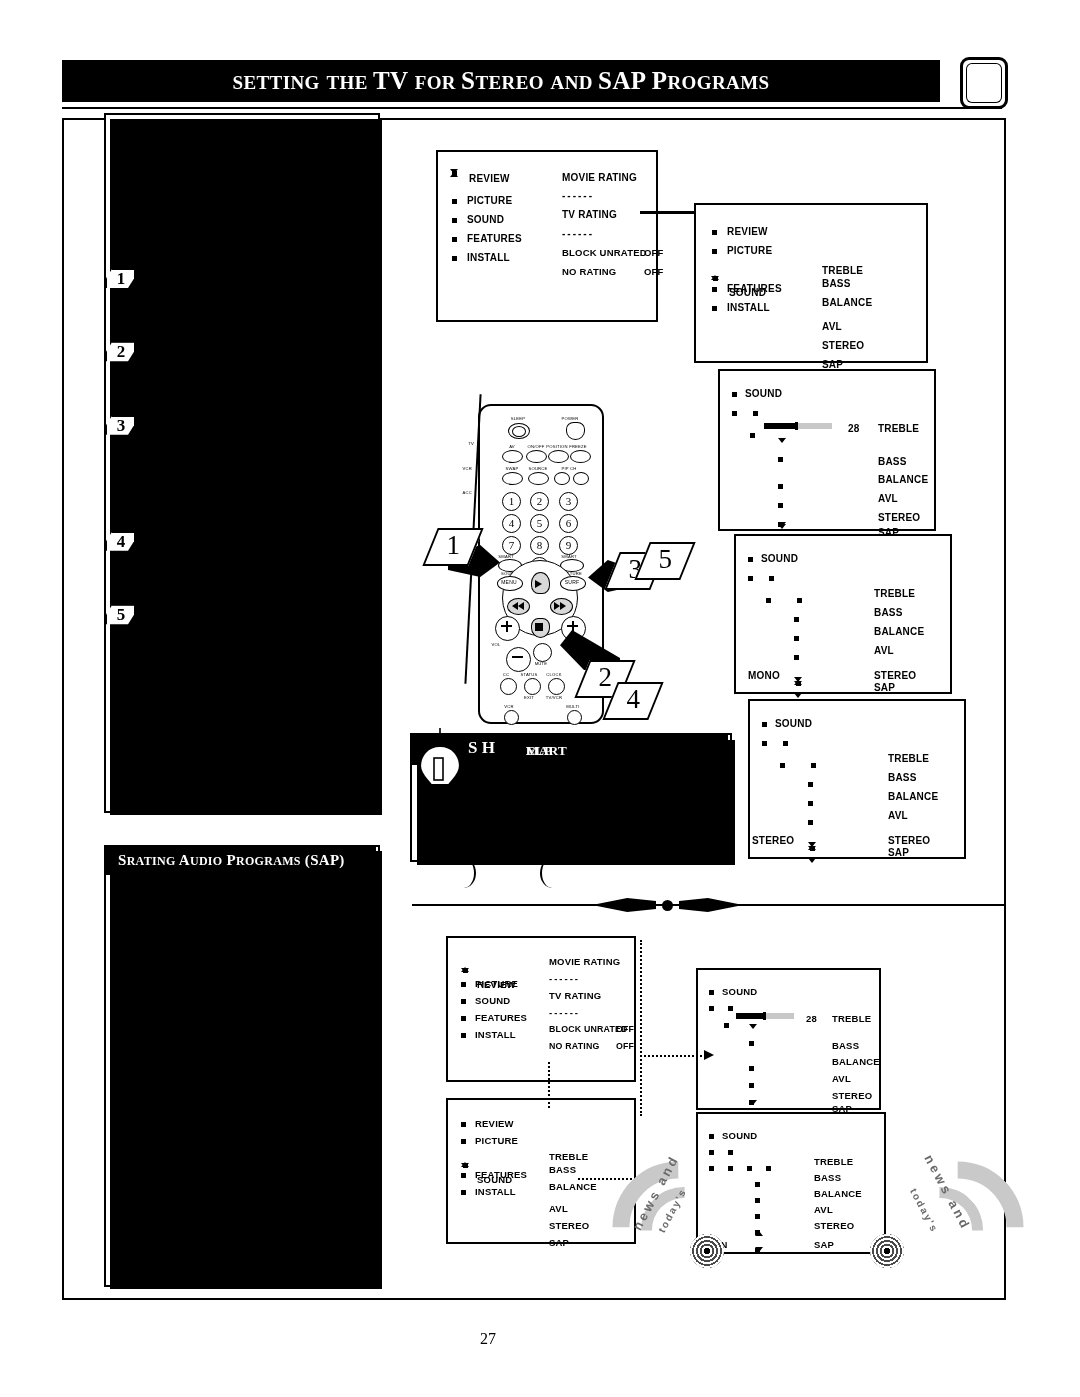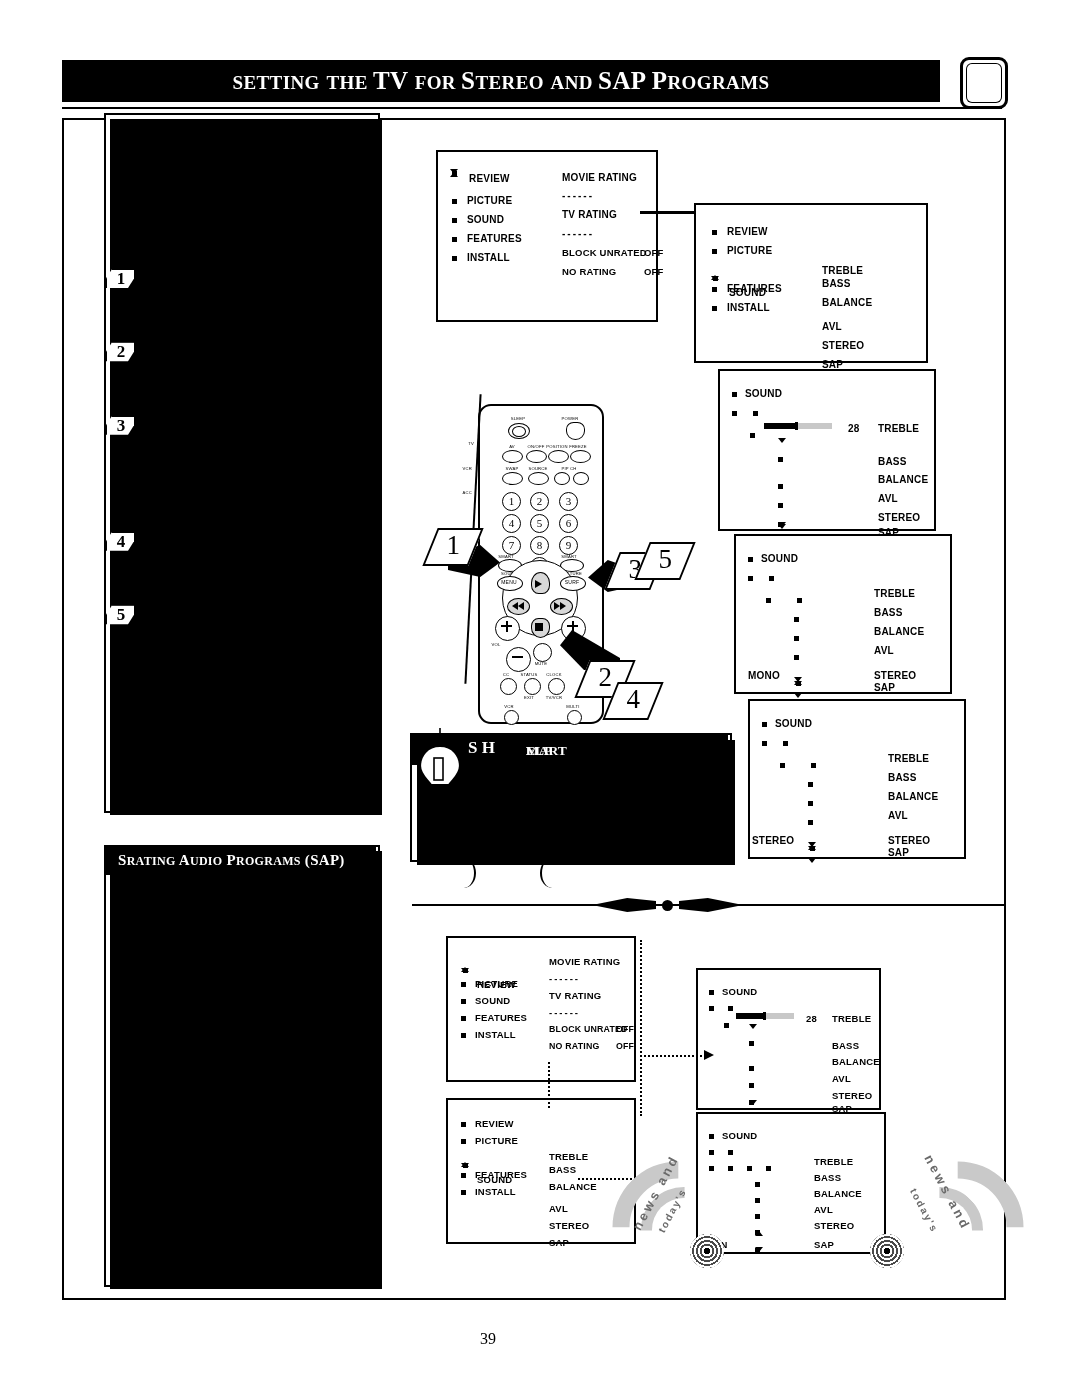--- a/index.html
+++ b/index.html
@@ -842,15 +842,15 @@
   <div class="newsarc" style="left:906px;top:1185px;font-size:13px;transform:rotate(62deg);letter-spacing:3px;">
     <span>news and</span>
   </div>
   <div class="newsarc" style="left:900px;top:1205px;font-size:10px;transform:rotate(62deg);letter-spacing:2px;">
     <span>today's</span>
   </div>
 
   <div class="speaker" style="left:690px;top:1234px;"></div>
   <div class="speaker" style="left:870px;top:1234px;"></div>
 
-  <div class="pagenum">39</div>
+  <div class="pagenum">27</div>
 
 </div>
 
 </body></html>

